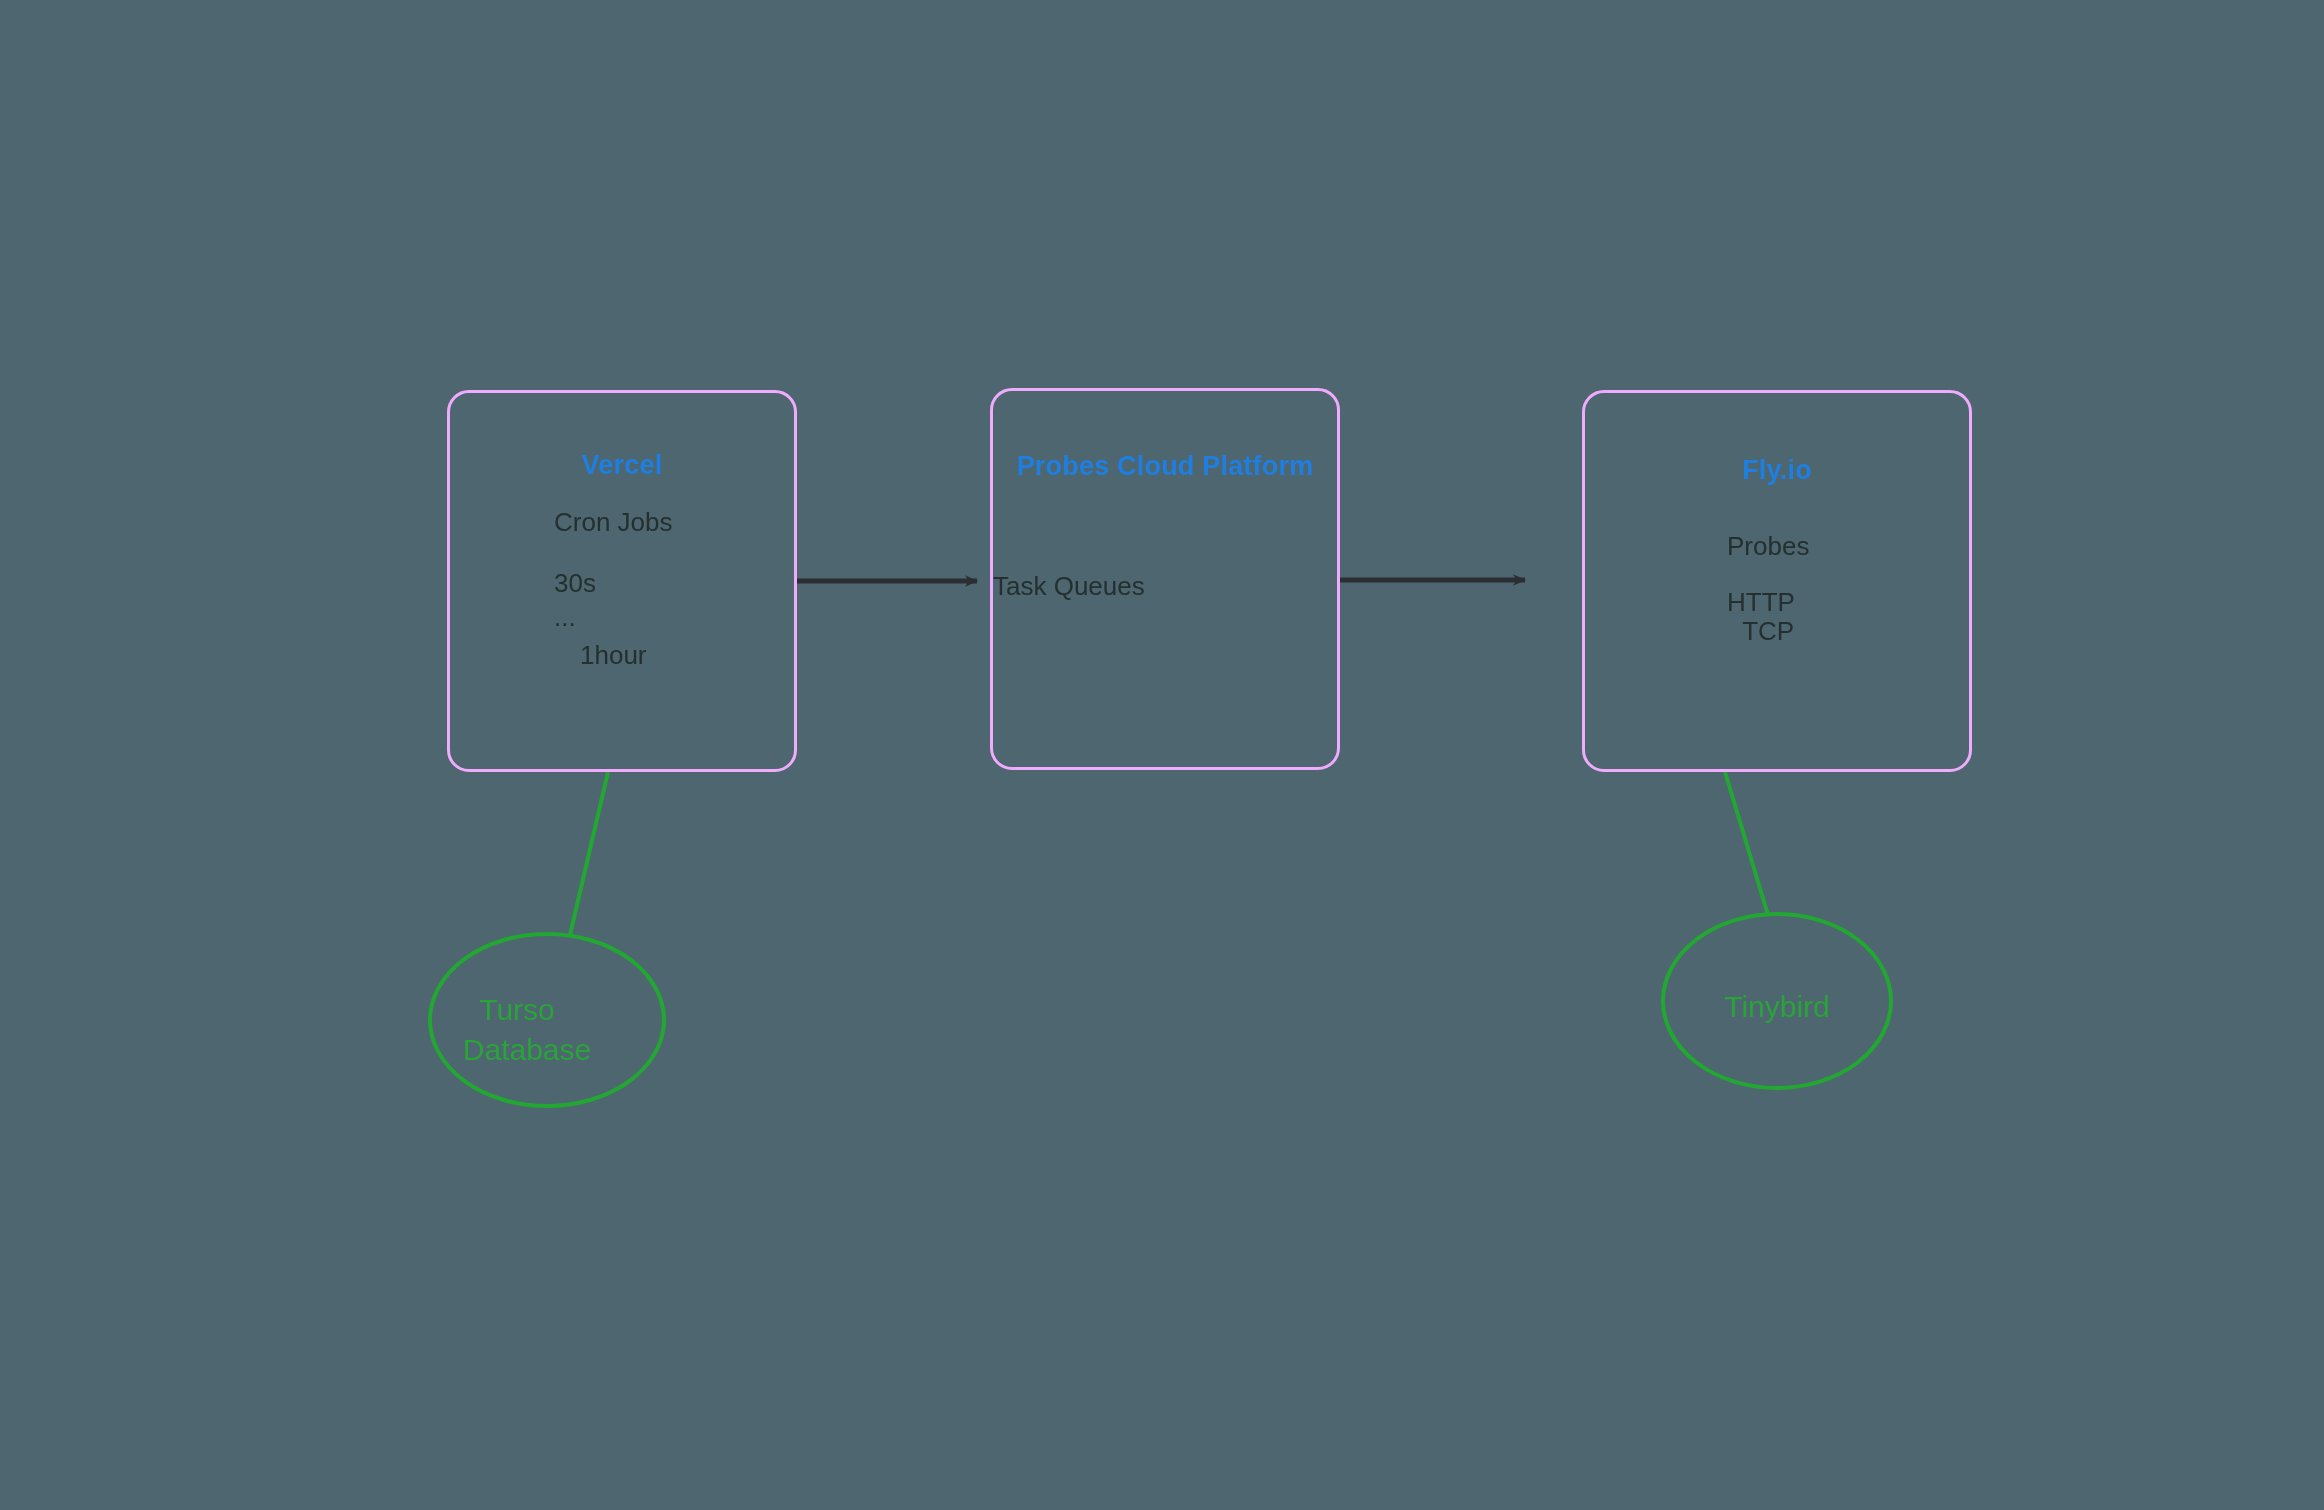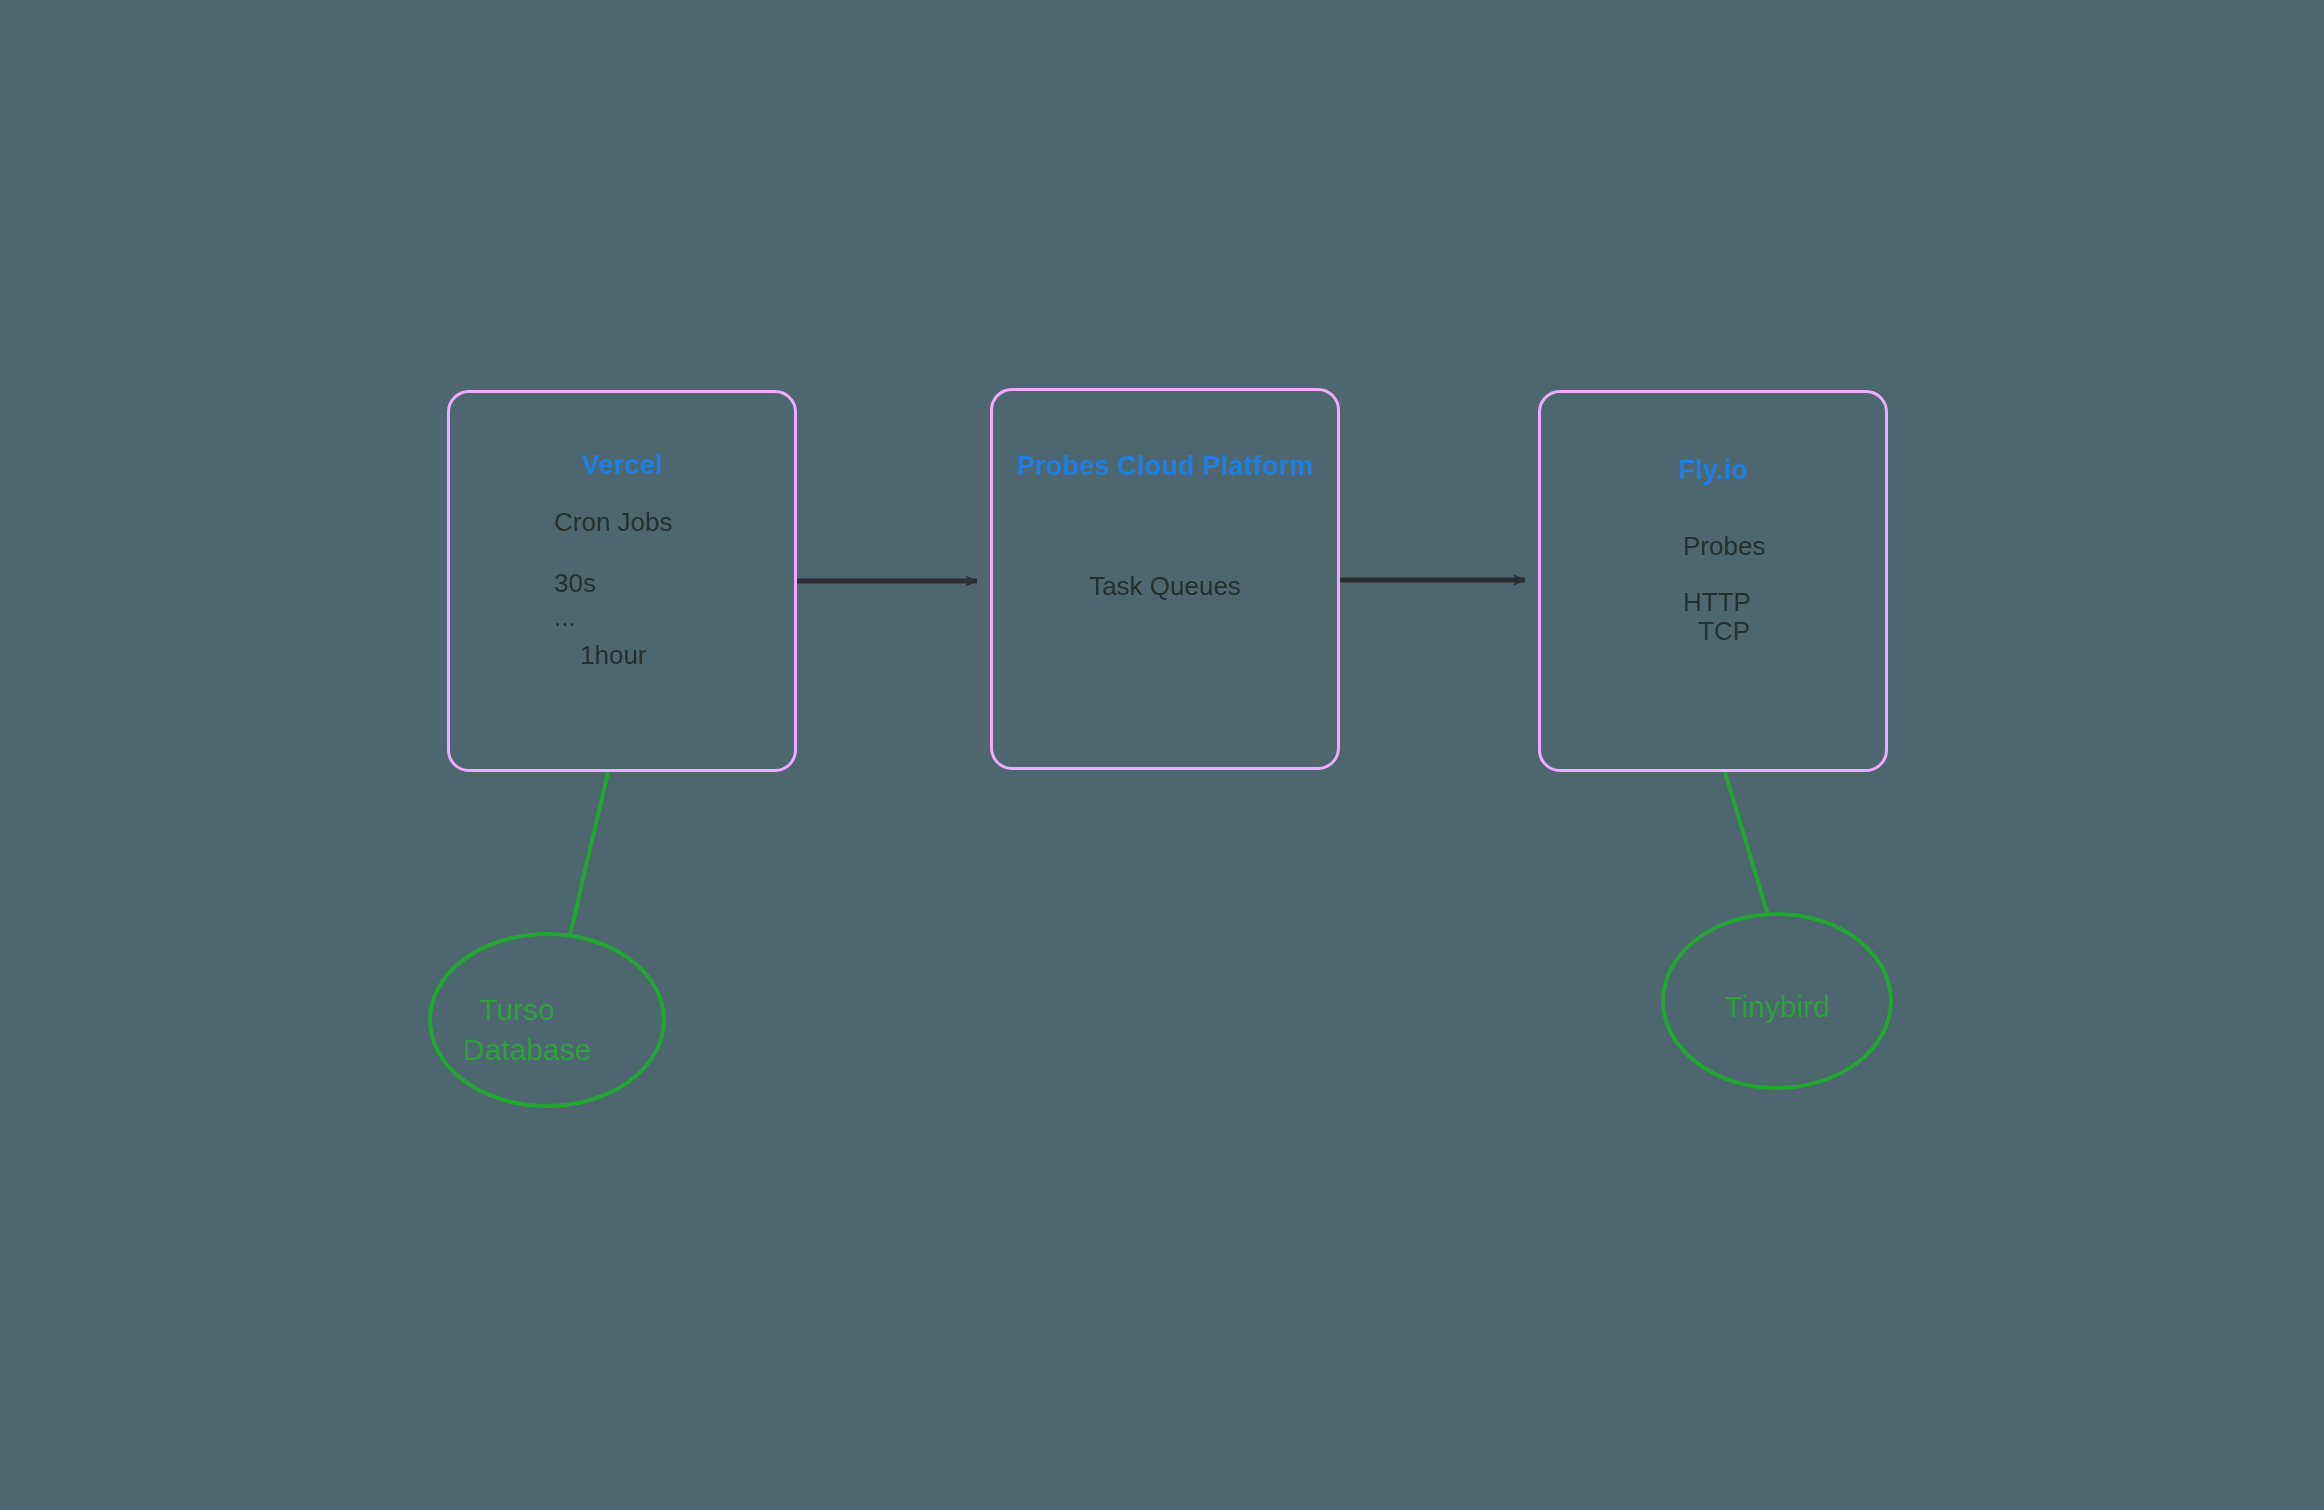--- a/index.html
+++ b/index.html
@@ -58,21 +58,21 @@
   .node-body .line {
     display: block;
   }
   .node-body .spacer {
     display: block;
     height: 26px;
   }
   .node-body.centered {
     left: 0;
     right: 0;
-    text-align: center;
+    text-align: left;
   }
   .ellipse-label {
     position: absolute;
     color: #2aa33a;
     font-size: 30px;
     font-weight: 400;
     line-height: 1.32;
     text-align: center;
     white-space: nowrap;
   }
@@ -125,21 +125,21 @@
     </div>
   </div>
 
   <div class="node-box" style="left:990px; top:388px; width:350px; height:382px;">
     <div class="node-title" style="top:60px;">Probes Cloud Platform</div>
     <div class="node-body centered" style="top:182px;">
       <span class="line">Task Queues</span>
     </div>
   </div>
 
-  <div class="node-box" style="left:1538px; top:390px; width:350px; height:382px;">
+  <div class="node-box" style="left:1582px; top:390px; width:390px; height:382px;">
     <div class="node-title" style="top:62px;">Fly.io</div>
     <div class="node-body" style="left:142px; top:140px;">
       <span class="line">Probes</span>
       <span class="spacer"></span>
       <span class="line" style="margin-top:4px;">HTTP</span>
       <span class="line" style="margin-top:3px;text-align:center;">TCP</span>
     </div>
   </div>
 
   <div class="ellipse-label" style="left:430px; top:990px; width:234px;">

